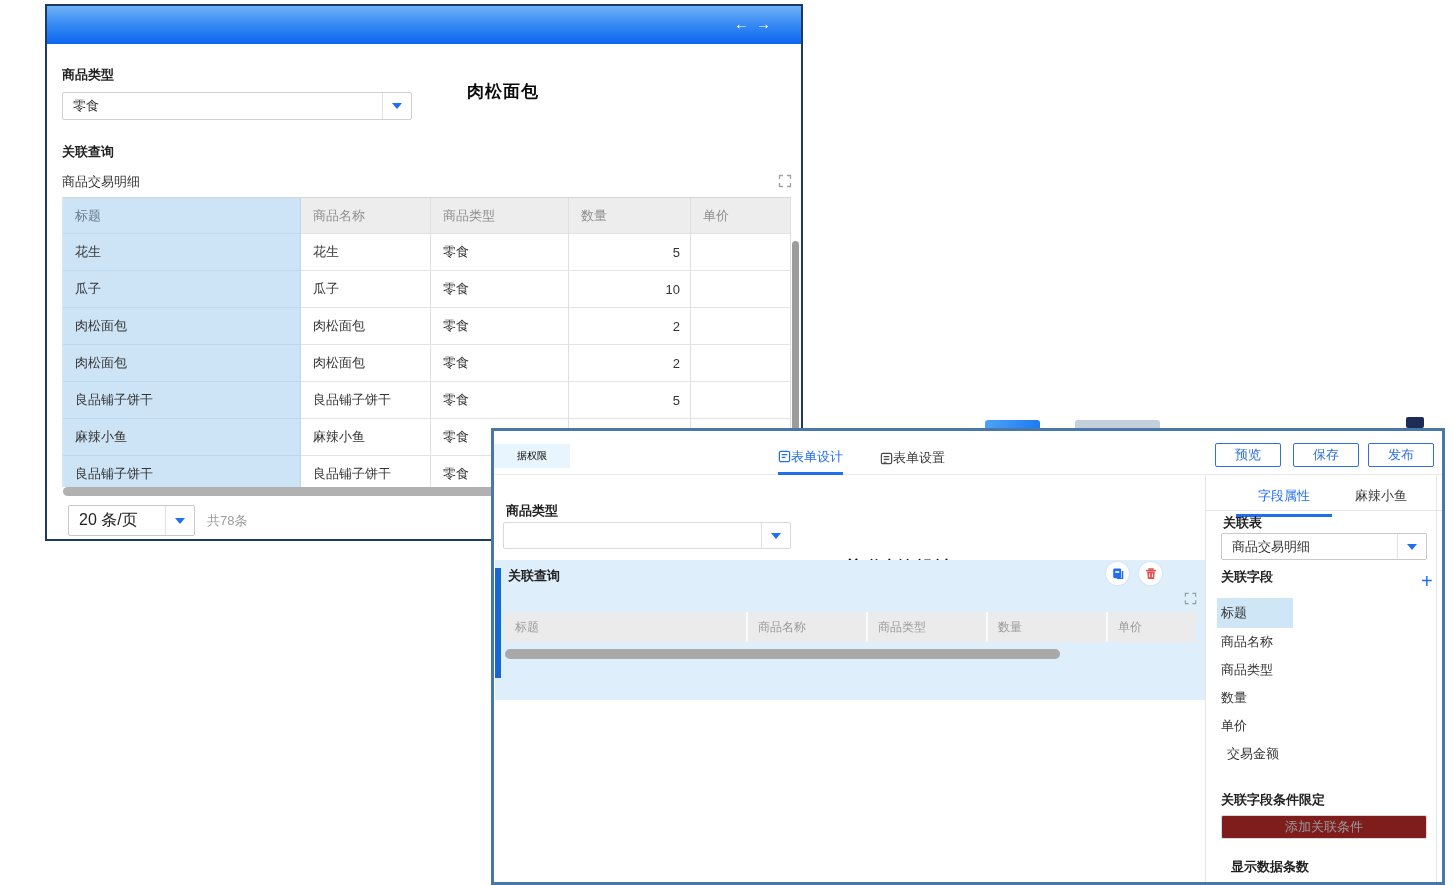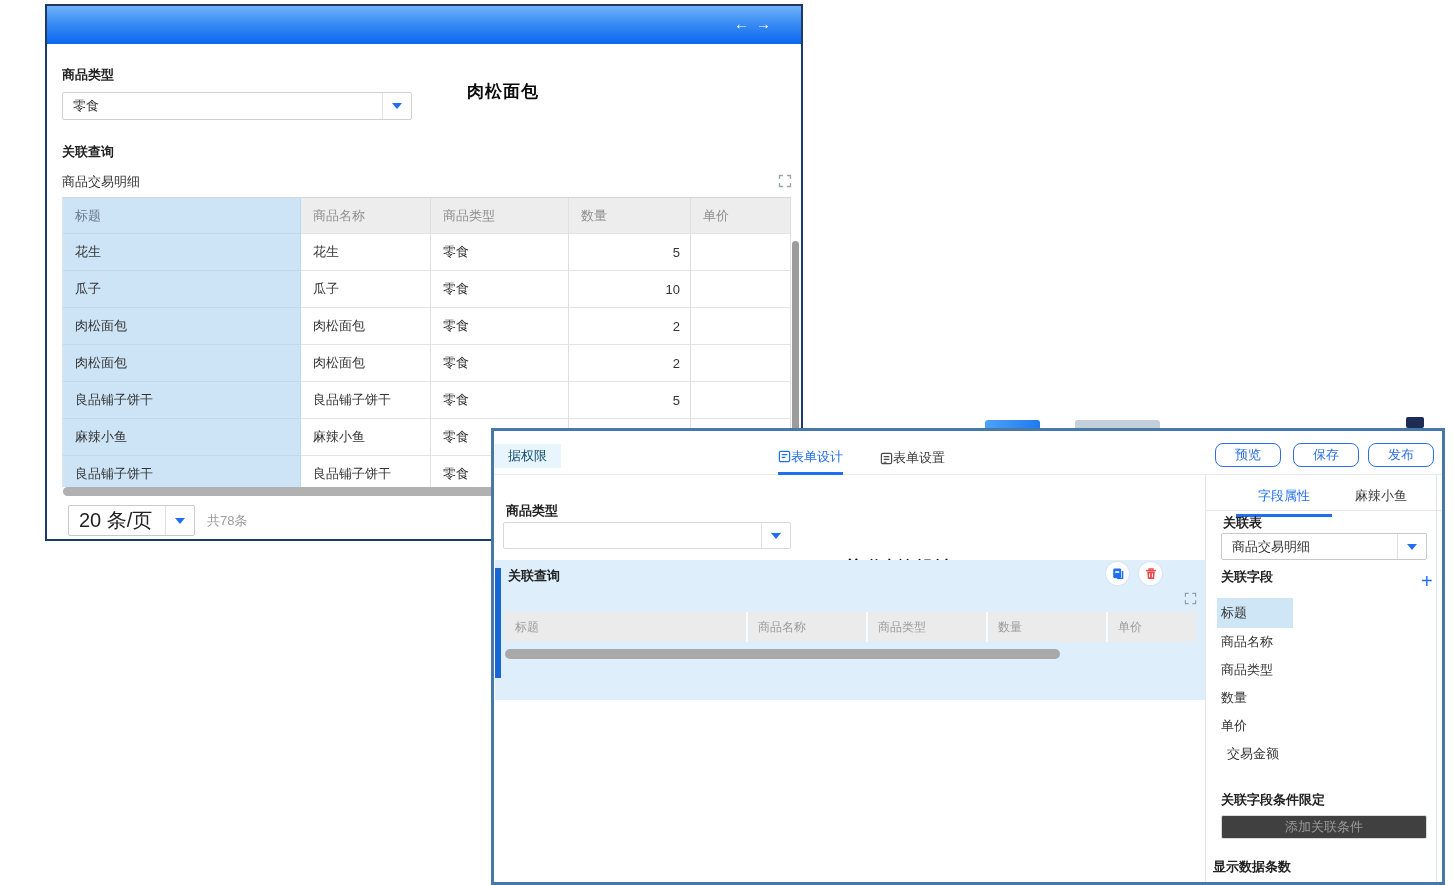--- a/index.html
+++ b/index.html
@@ -46,35 +46,35 @@
   .pt-head .pt-cell { background:#ededed; color:#8f8f8f; }
   .pt-head .c1 { background:#a9cae2; color:#64788a; border-right:1px solid #9dbfd8; }
   .pt-row .c1 { background:#cde4f6; border-right:1px solid #bcd8ec; border-bottom:1px solid #bdd9ed; }
   .c1{width:238px;} .c2{width:130px;} .c3{width:138px;} .c4{width:122px;} .c5{width:100px;}
   .num { justify-content:flex-end; padding-right:10px; padding-left:0; }
   #pv-vscroll { position:absolute; right:2px; top:235px; width:7px; height:216px; background:#9c9c9c; border-radius:4px; }
   #pv-hscroll { position:absolute; left:16px; top:481px; width:500px; height:9px; background:#b1b1b1; border-radius:5px; }
 
   
   #pv-pagesize { left:21px; top:499px; width:127px; height:31px; border:1px solid #c9c9c9; }
-  #pv-pagesize .select-value { font-size:20px; color:#222; }
+  #pv-pagesize .select-value { font-size:16px; color:#222; }
   #pv-total { position:absolute; left:160px; top:506px; font-size:13px; color:#9b9b9b; }
 
   
   #designer-window { position:absolute; left:491px; top:428px; width:954px; height:457px;
     background:#fff; border:3px solid #4878a8; }
   #dz-topbar { position:absolute; left:0; top:0; width:948px; height:44px; background:#fff; border-bottom:1px solid #ebebeb; }
-  #dz-partial-tab { position:absolute; left:0; top:13px; height:24px; padding:0 14px; background:#e9f5fe;
-    color:#0c4a6e; font-size:13px; display:flex; align-items:center; cursor:pointer; }
+  #dz-partial-tab { position:absolute; left:0; top:13px; height:24px; padding:0 23px; background:#e9f5fe;
+    color:#000000; font-size:10px; display:flex; align-items:center; cursor:pointer; }
   .dz-tab { position:absolute; top:10px; height:34px; display:flex; align-items:center; 
     font-size:13px; cursor:pointer; color:#3a3a3a; }
   #dz-tab-design { left:284px; color:#1f6ff0; border-bottom:3px solid #1f6ff0; }
   #dz-tab-settings { left:386px;text-align:right; }
   .tab-doc-icon { width:13px; height:13px; }
-  .dz-btn { position:absolute; top:12px; width:66px; height:24px; border:1px solid #2f6fe4; border-radius:8px;
+  .dz-btn { position:absolute; top:12px; width:66px; height:24px; border:1px solid #2f6fe4; border-radius:2px;
     color:#2f6fe4; font-size:13px; background:#fff; display:flex; align-items:center; justify-content:center; cursor:pointer; }
   #dz-btn-preview { left:721px; } #dz-btn-save { left:799px; } #dz-btn-publish { left:874px; }
 
   #dz-canvas { position:absolute; left:0; top:44px; width:712px; height:407px; border-right:1px solid #e5e5e5; background:#fff; }
   #dz-type-label { left:12px; top:27px; }
   #dz-type-select { left:9px; top:47px; width:288px; height:27px; border-color:#d9d9d9; }
   #dz-annotation { left:351px; top:61px;margin-top:20px; }
 
   #dz-component { position:absolute; left:1px; top:85px; width:710px; height:140px; background:#deeffb; cursor:pointer; }
   #dz-selection-bar { position:absolute; left:0; top:8px; width:6px; height:110px; background:#1568d3; }
@@ -100,22 +100,22 @@
   #sb-reltable-label { left:17px; top:39px; }
   #sb-reltable-select { left:15px; top:58px; width:206px; height:27px; border-color:#c9c9c9; }
   #sb-relfield-label { left:15px; top:93px; }
   #sb-add-field { position:absolute; left:215px; top:96px; font-size:20px; color:#1f6ff0; font-weight:400; cursor:pointer; line-height:20px; }
   .sb-field { position:absolute; left:15px; font-size:13px; color:#333; cursor:pointer; }
   #sb-field-0 { left:11px; top:123px; width:76px; height:30px; background:#cfe6f6; display:flex; align-items:center; padding-left:4px; }
   #sb-field-1 { top:158px; } #sb-field-2 { top:186px; } #sb-field-3 { top:214px; }
   #sb-field-4 { top:242px; } #sb-field-5 { top:270px;margin-left:6px; }
   #sb-cond-label { left:15px; top:316px; }
   #sb-add-cond { position:absolute; left:15px; top:340px; width:206px; height:24px; border:1px solid #d9d9d9;
-    background:#404040; border-radius:2px; color:#999; font-size:13px; display:flex; align-items:center; justify-content:center; cursor:pointer; }
-  #sb-count-label { left:7px; top:383px; }
+    background:#7f1d1d; border-radius:2px; color:#999; font-size:13px; display:flex; align-items:center; justify-content:center; cursor:pointer; }
+  #sb-count-label { left:25px; top:383px; }
   .sb-label { position:absolute; font-size:13px; font-weight:700; color:#222; }
 </style>
 </head>
 <body>
 
 <div class="frag" id="frag-blue"></div>
 <div class="frag" id="frag-gray"></div>
 <div class="frag" id="frag-dark"></div>
 
 <div id="preview-window">

